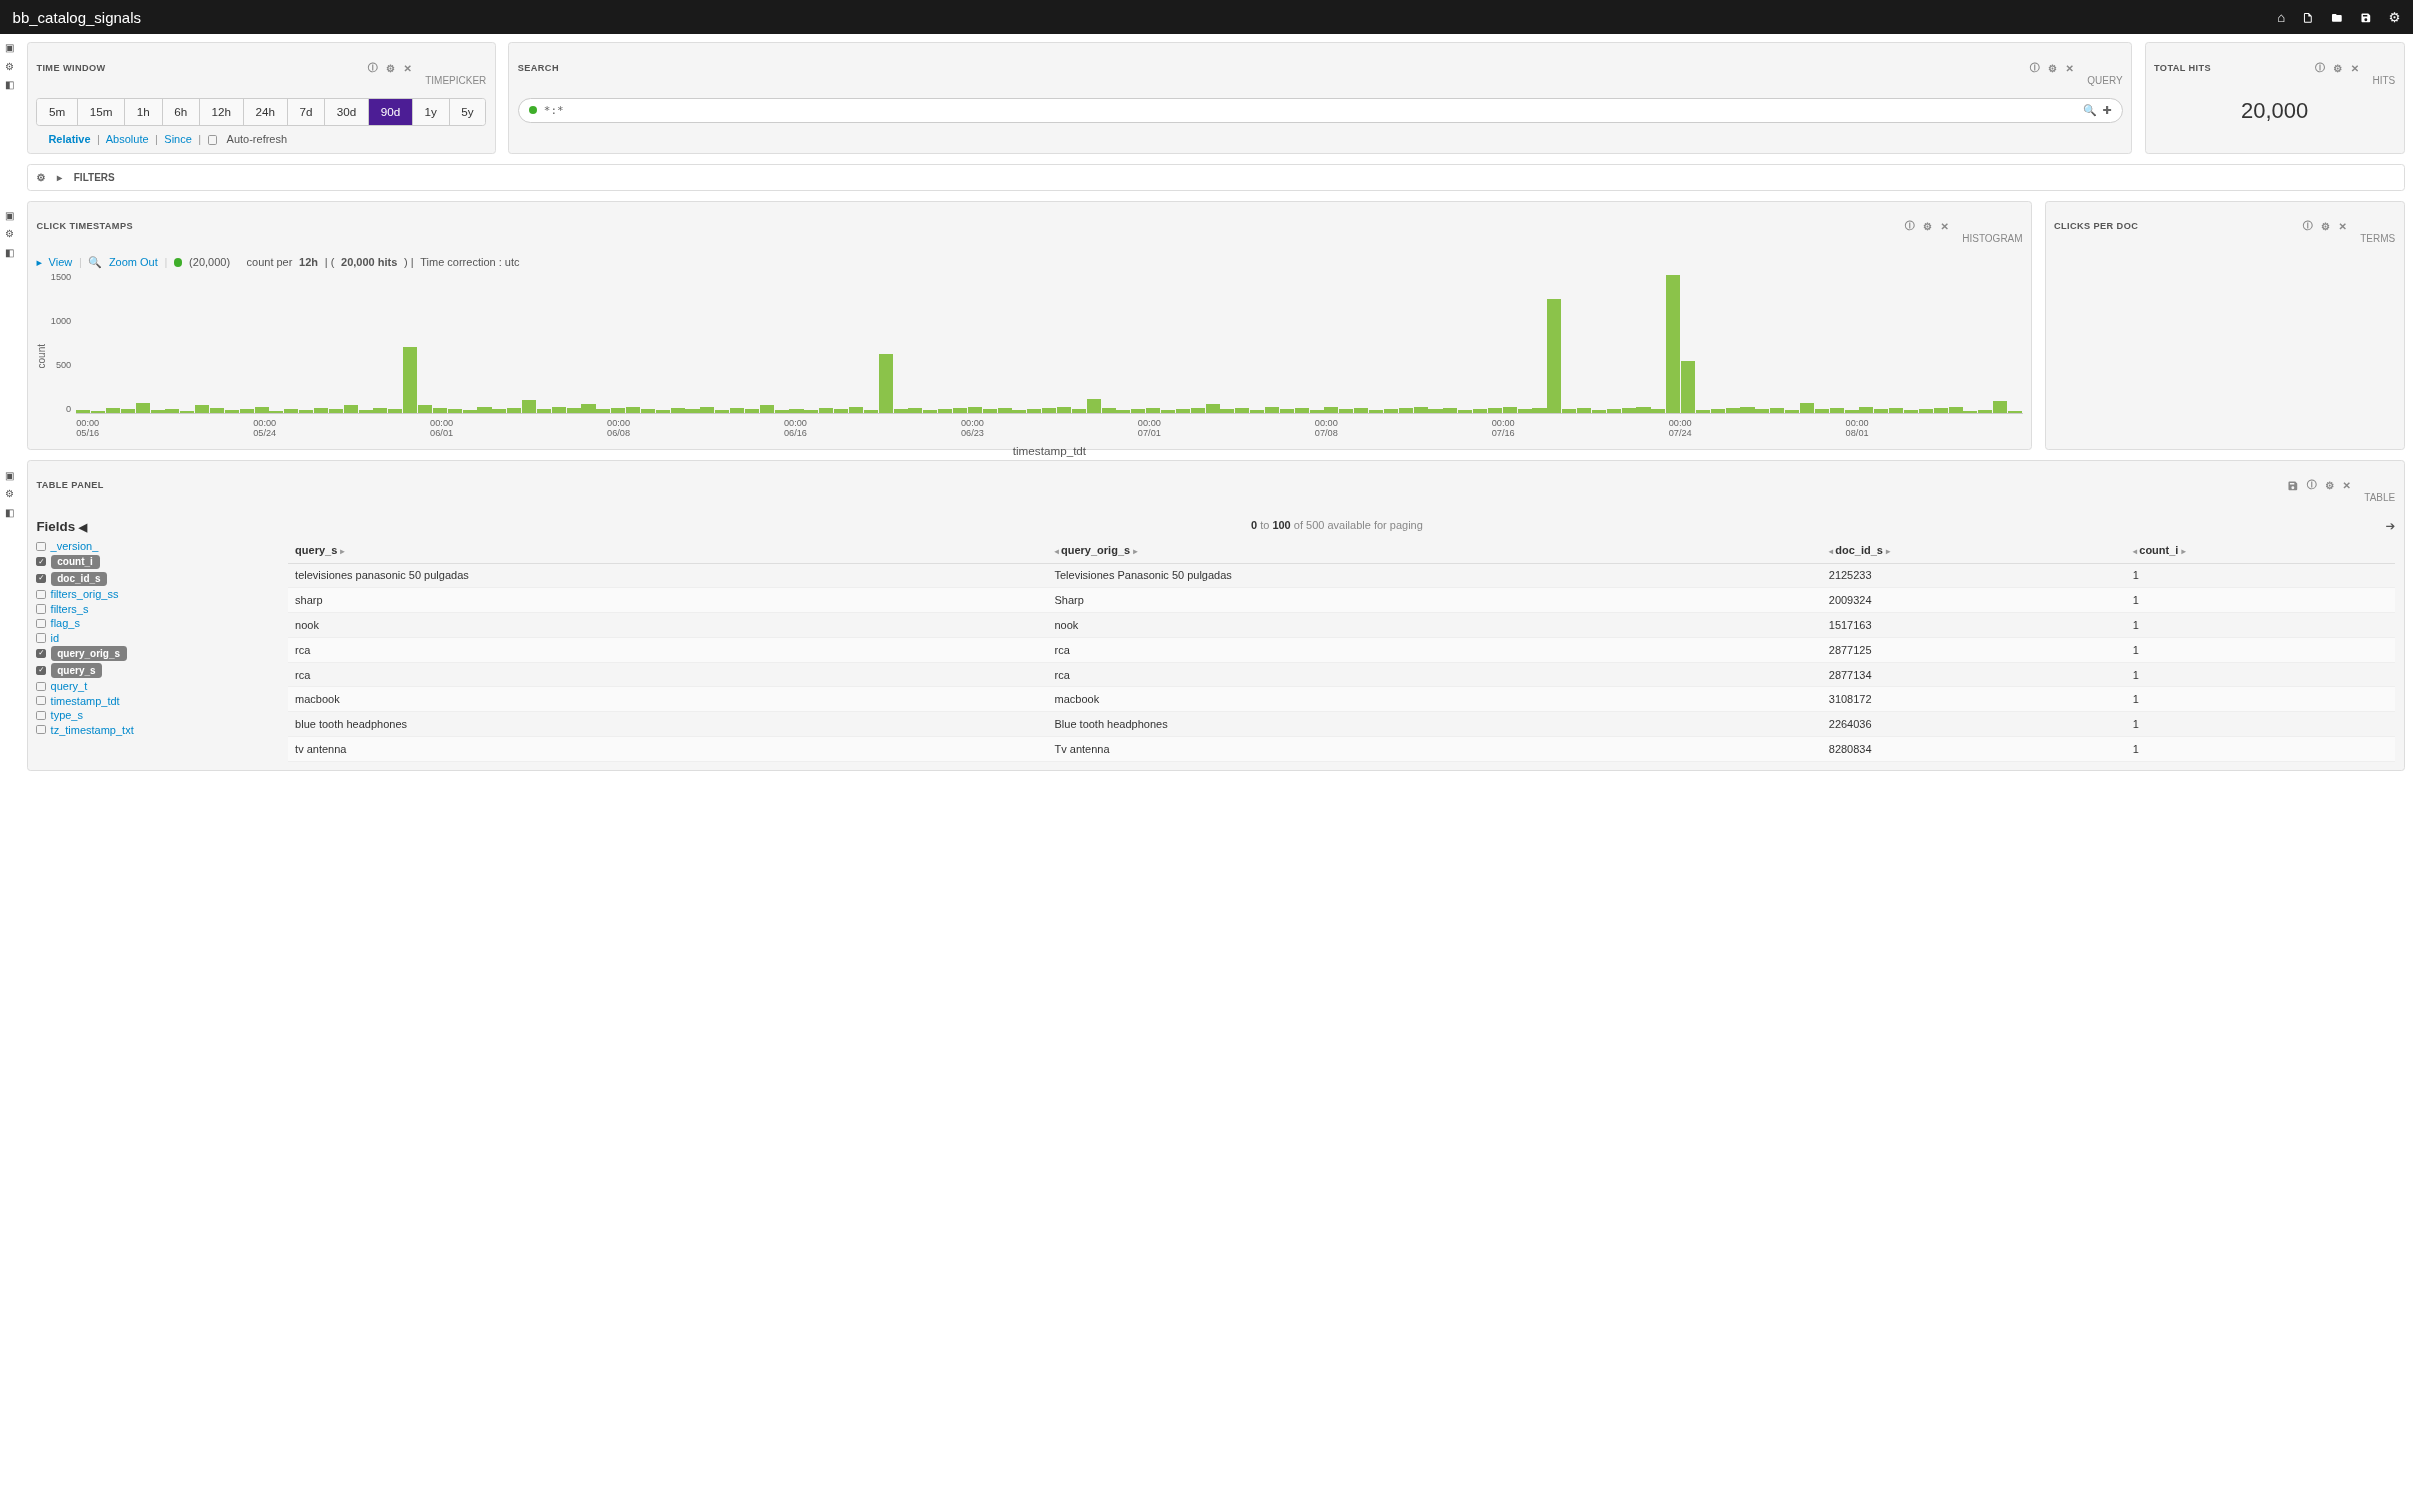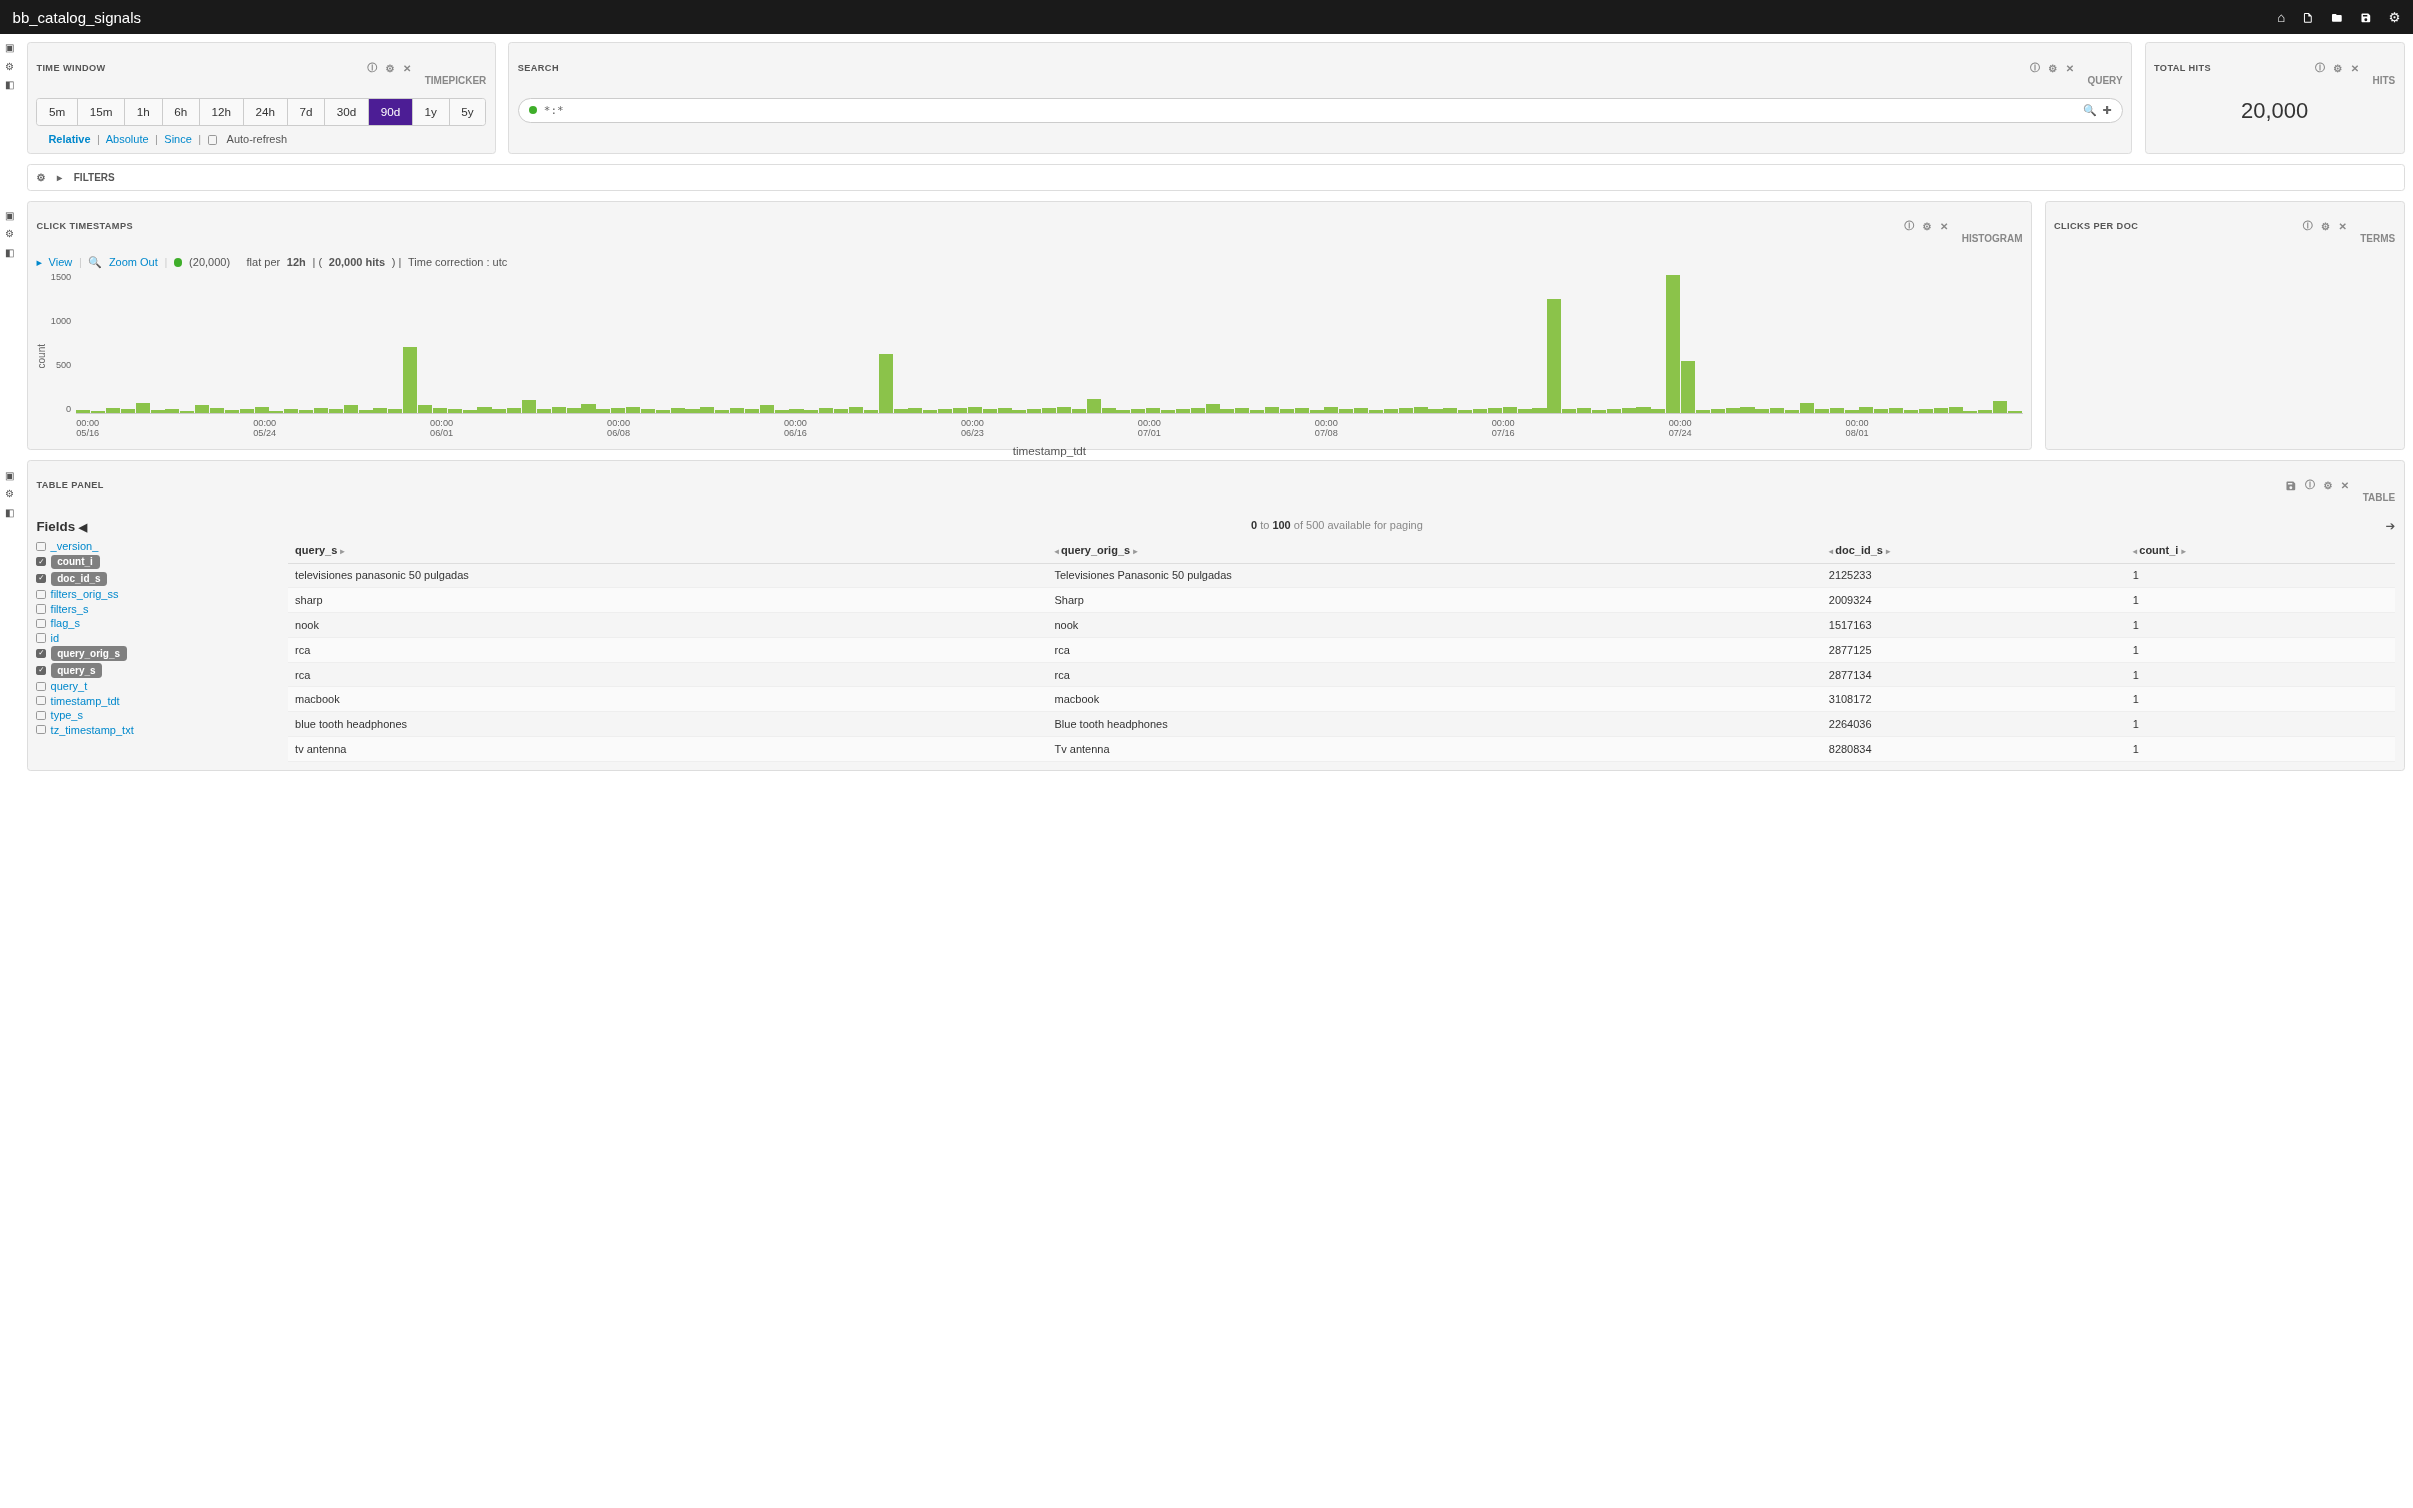--- a/index.html
+++ b/index.html
@@ -10,21 +10,21 @@
 .topbar-icons span { cursor: pointer; font-size: 13.4px; }
 .content { padding: 8.4px 8.4px 8.4px 27px; position: relative; }
 .side-icons { position: absolute; left: 5px; top: 8.4px; display: flex; flex-direction: column; gap: 5px; }
 .side-icons span { width: 13.4px; height: 13.4px; cursor: pointer; font-size: 10px; color: #555; }
 .row { display: flex; gap: 12.6px; margin-bottom: 10px; }
 .panel { border: 0.8px solid #ddd; border-radius: 3.4px; background: #f5f5f5; position: relative; }
 .panel-header { display: flex; justify-content: space-between; align-items: center; padding: 6.7px 8.4px; font-size: 9.2px; font-weight: bold; color: #555; text-transform: uppercase; }
 .panel-header-title { letter-spacing: 0.4px; }
 .panel-header-actions { display: flex; gap: 8.4px; align-items: center; color: #888; }
 .panel-header-actions span { cursor: pointer; font-size: 10px; }
-.panel-type { font-weight: bold; margin-left: 5px; margin-top: 25px; }
+.panel-type { font-weight: normal; margin-left: 5px; margin-top: 25px; }
 .panel-body { padding: 5px 8.4px 8.4px; }
 .time-buttons { display: flex; border: 0.8px solid #ccc; border-radius: 3.4px; overflow: hidden; width: fit-content; }
 .time-btn { padding: 6.7px 11.7px; border-right: 0.8px solid #ccc; cursor: pointer; background: #f9f9f9; font-size: 11.7px; }
 .time-btn:last-child { border-right: none; }
 .time-btn.active { background: #4c1d95; color: #fff; }
 .time-links { margin-top: 6.7px; font-size: 11px; }
 .time-links a { color: #0088cc; text-decoration: none; }
 .time-links .first { font-weight: bold; margin-left: 12px; }
 .time-links span.sep { color: #999; margin: 0 3.4px; }
 .autorefresh { color: #555; margin-left: 6.7px; }
@@ -211,21 +211,21 @@
         <div class="histogram-controls">
           <span class="caret">▸</span>
           <a>View</a>
           <span style="color:#ccc">|</span>
           <span style="color:#0088cc">🔍</span>
           <a>Zoom Out</a>
           <span style="color:#ccc">|</span>
           <span class="dot"></span>
           <span>(20,000)</span>
           &nbsp;
-          <span>flat per</span>
+          <span>count per</span>
           <b>12h</b>
           <span>| (</span><b>20,000 hits</b><span>) |</span>
           <span>Time correction : utc</span>
         </div>
         <div class="chart-area">
           <div class="y-label">count</div>
           <div class="y-axis" id="yticks">
               <div>1500</div>
               <div>1000</div>
               <div>500</div>

